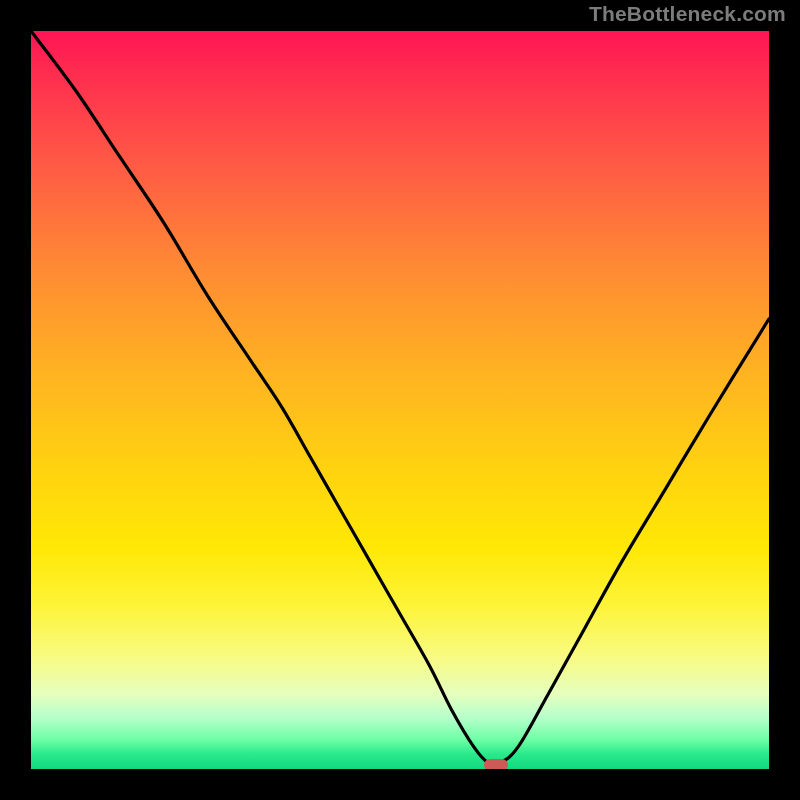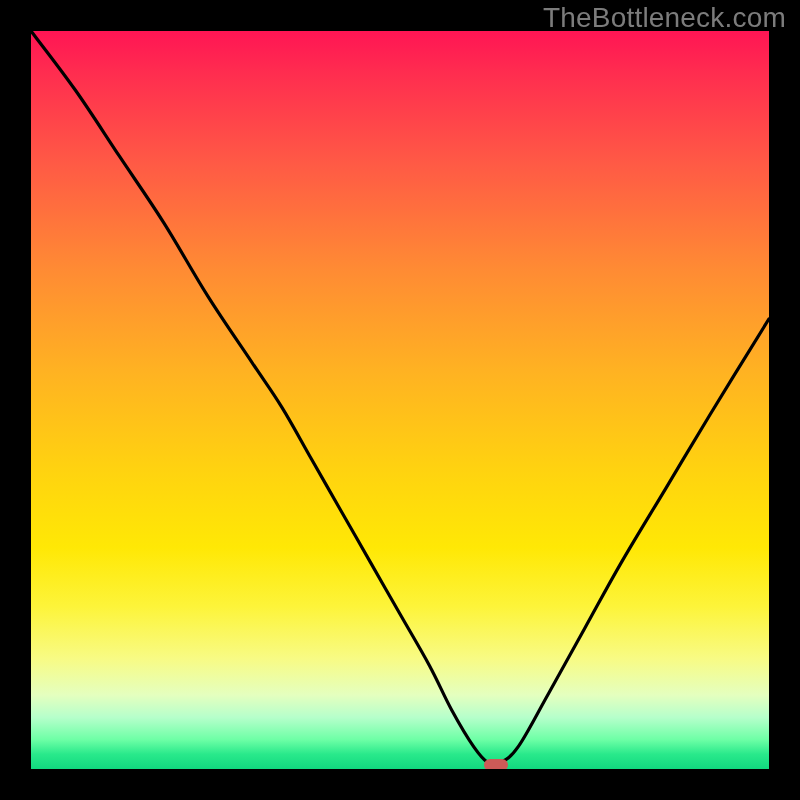--- a/index.html
+++ b/index.html
@@ -15,22 +15,22 @@
     position: relative;
     width: 800px;
     height: 800px;
     background: #000;
   }
   .watermark {
     position: absolute;
     top: 2px;
     right: 14px;
     color: #7c7c7c;
-    font-size: 28px;
-    font-weight: 400;
+    font-size: 21px;
+    font-weight: 700;
     letter-spacing: 0.2px;
     z-index: 10;
   }
   .plot-area {
     position: absolute;
     left: 31px;
     top: 31px;
     width: 738px;
     height: 738px;
     overflow: hidden;

